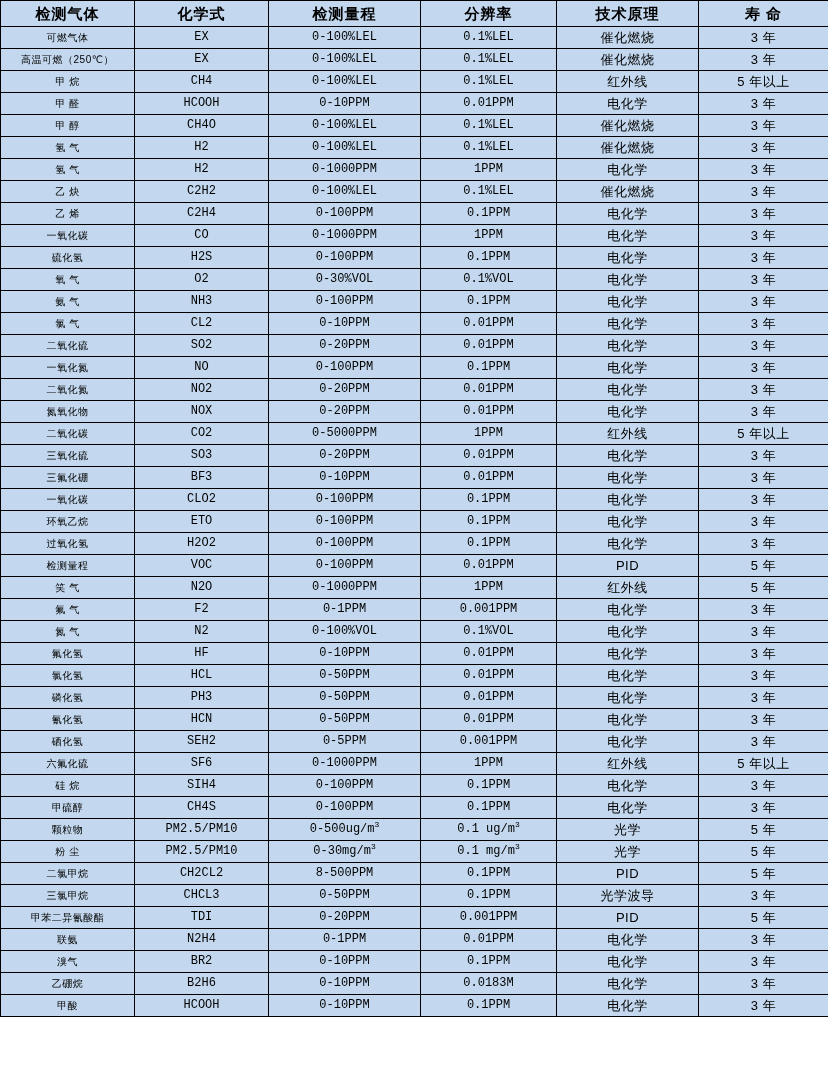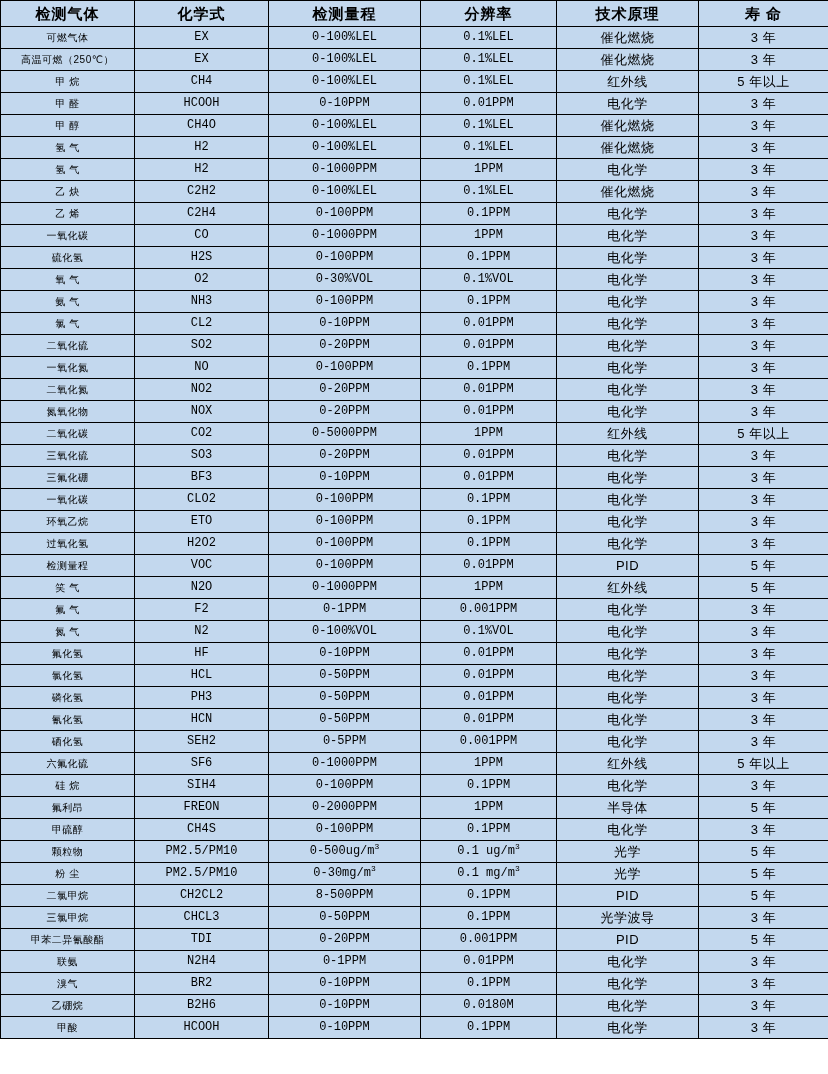--- a/index.html
+++ b/index.html
@@ -366,28 +366,20 @@
       </tr>
       <tr>
         <td class="col-name">硅 烷</td>
         <td class="col-formula">SIH4</td>
         <td class="col-range">0-100PPM</td>
         <td class="col-res">0.1PPM</td>
         <td class="col-tech">电化学</td>
         <td class="col-life">3 年</td>
       </tr>
       <tr>
-        <td class="col-name">氟利昂</td>
-        <td class="col-formula">FREON</td>
-        <td class="col-range">0-2000PPM</td>
-        <td class="col-res">1PPM</td>
-        <td class="col-tech">半导体</td>
-        <td class="col-life">5 年</td>
-      </tr>
-      <tr>
         <td class="col-name">甲硫醇</td>
         <td class="col-formula">CH4S</td>
         <td class="col-range">0-100PPM</td>
         <td class="col-res">0.1PPM</td>
         <td class="col-tech">电化学</td>
         <td class="col-life">3 年</td>
       </tr>
       <tr>
         <td class="col-name">颗粒物</td>
         <td class="col-formula">PM2.5/PM10</td>
@@ -441,21 +433,21 @@
         <td class="col-formula">BR2</td>
         <td class="col-range">0-10PPM</td>
         <td class="col-res">0.1PPM</td>
         <td class="col-tech">电化学</td>
         <td class="col-life">3 年</td>
       </tr>
       <tr>
         <td class="col-name">乙硼烷</td>
         <td class="col-formula">B2H6</td>
         <td class="col-range">0-10PPM</td>
-        <td class="col-res">0.0180M</td>
+        <td class="col-res">0.0183M</td>
         <td class="col-tech">电化学</td>
         <td class="col-life">3 年</td>
       </tr>
       <tr>
         <td class="col-name">甲酸</td>
         <td class="col-formula">HCOOH</td>
         <td class="col-range">0-10PPM</td>
         <td class="col-res">0.1PPM</td>
         <td class="col-tech">电化学</td>
         <td class="col-life">3 年</td>

